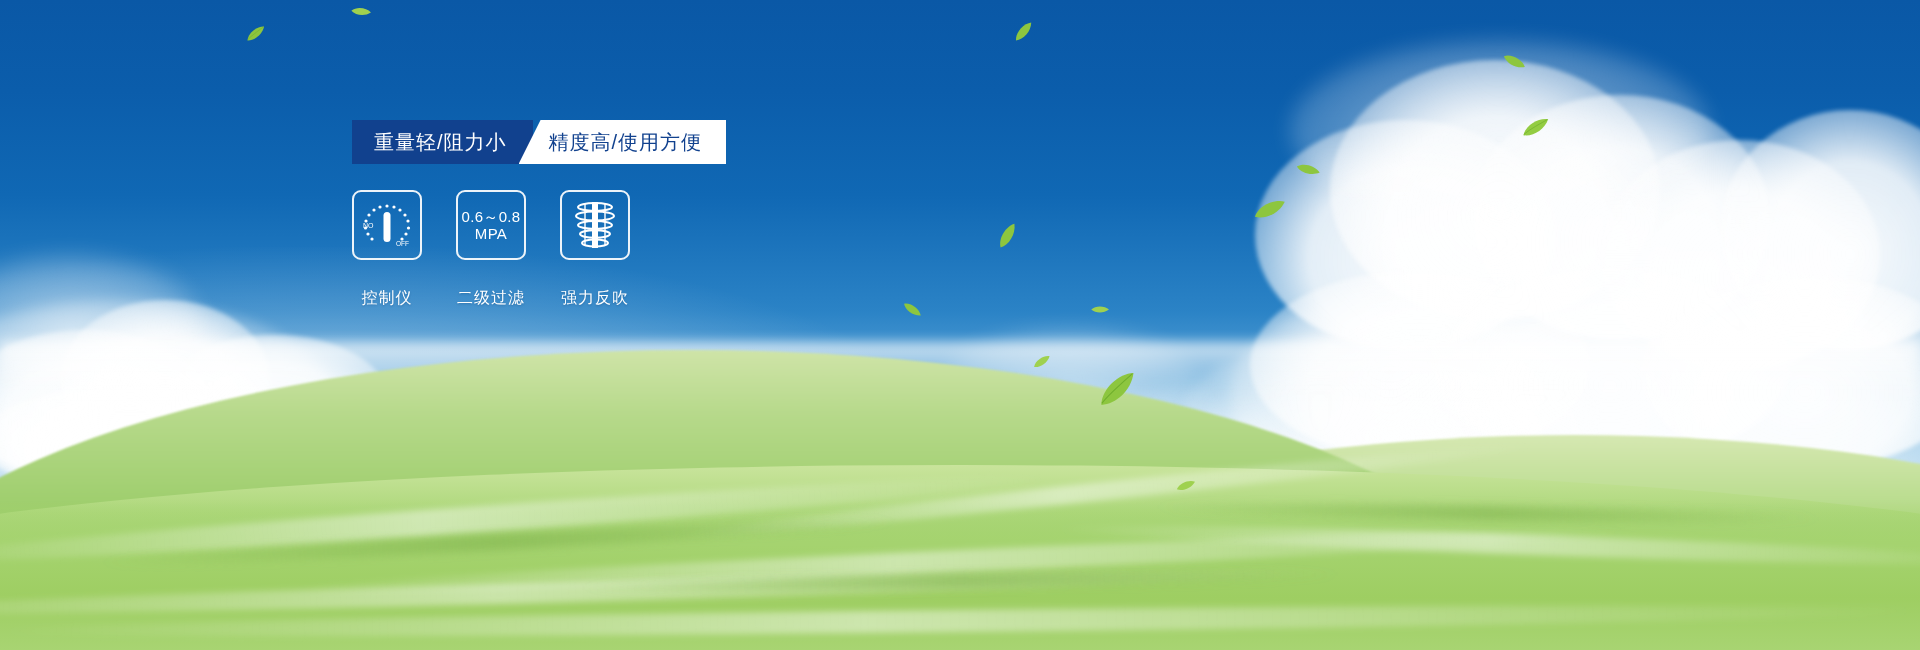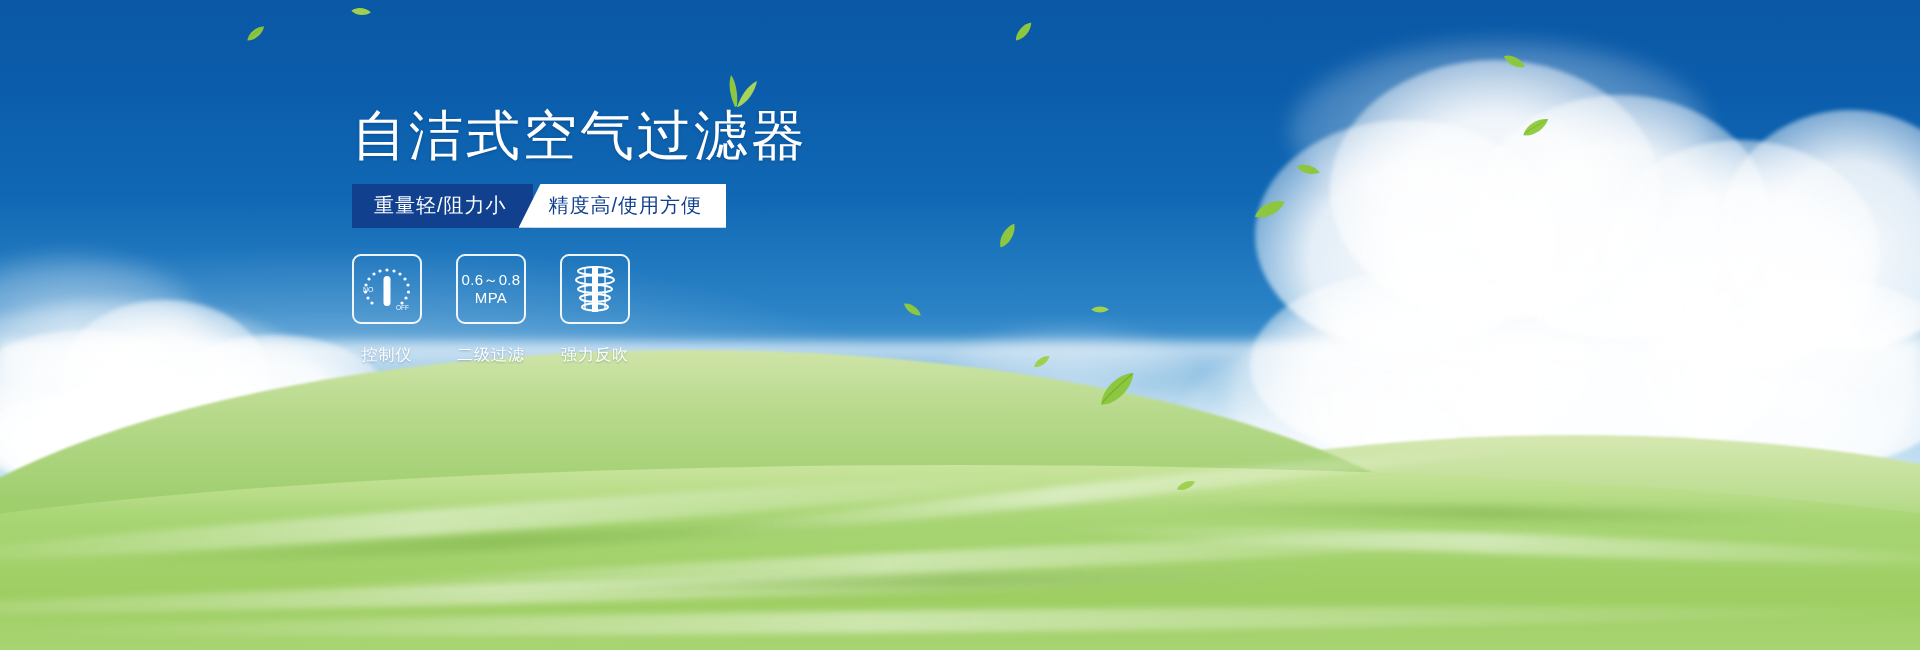--- a/index.html
+++ b/index.html
@@ -173,21 +173,21 @@
     box-sizing: border-box;
   }
   .feature-text {
     font-size: 15px;
     line-height: 1.15;
     text-align: center;
     letter-spacing: 0.3px;
   }
   .feature-text .small { font-size: 15px; display:block; }
   .feature-label {
-    margin-top: 21px;
+    margin-top: 28px;
     font-size: 16px;
     color: #ffffff;
     letter-spacing: 1px;
     white-space: nowrap;
     text-shadow: 0 1px 2px rgba(0,50,100,0.3);
   }
   .feature-box svg { display:block; }
 </style>
 </head>
 <body>
@@ -317,29 +317,20 @@
       </svg>
   </div>
   <div class="leaf" style="left:1022px; top:352px; transform:rotate(-20deg) scale(0.48);">
     <svg width="40" height="20" viewBox="0 0 40 20">
         <path d="M1 14 C8 2 28 -2 39 4 C30 16 12 20 1 14 Z" fill="#9fd14f"></path>
       </svg>
   </div>
 
   <div class="content">
 
-    <div class="title-row">
-      <div class="title">自洁式空气过滤器</div>
-      <div class="title-leaf">
-        <svg width="46" height="34" viewBox="0 0 46 34">
-          <path d="M21 33 C16 22 14 10 17 1 C22 8 24 20 23 32 Z" fill="#8dc63f"></path>
-          <path d="M23 33 C27 22 33 12 43 7 C41 18 33 29 24 33 Z" fill="#a4d55a"></path>
-        </svg>
-      </div>
-    </div>
 
     <div class="tabs">
       <div class="tab tab-primary">
         <span>重量轻/阻力小</span>
       </div>
       <div class="tab tab-secondary">
         <span>精度高/使用方便</span>
       </div>
     </div>
 

